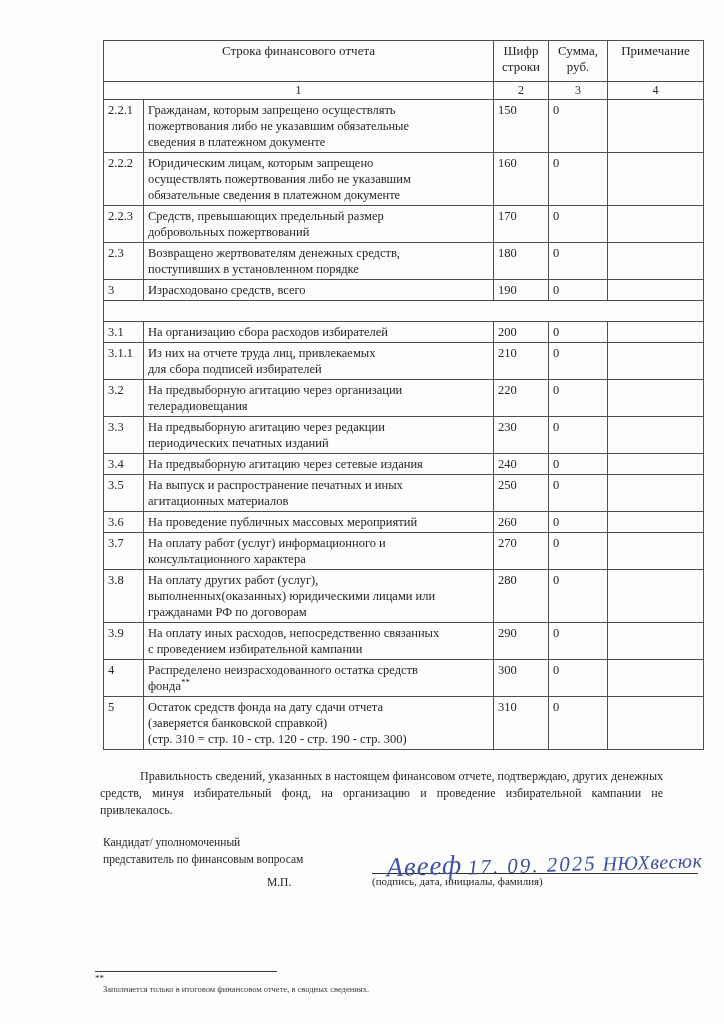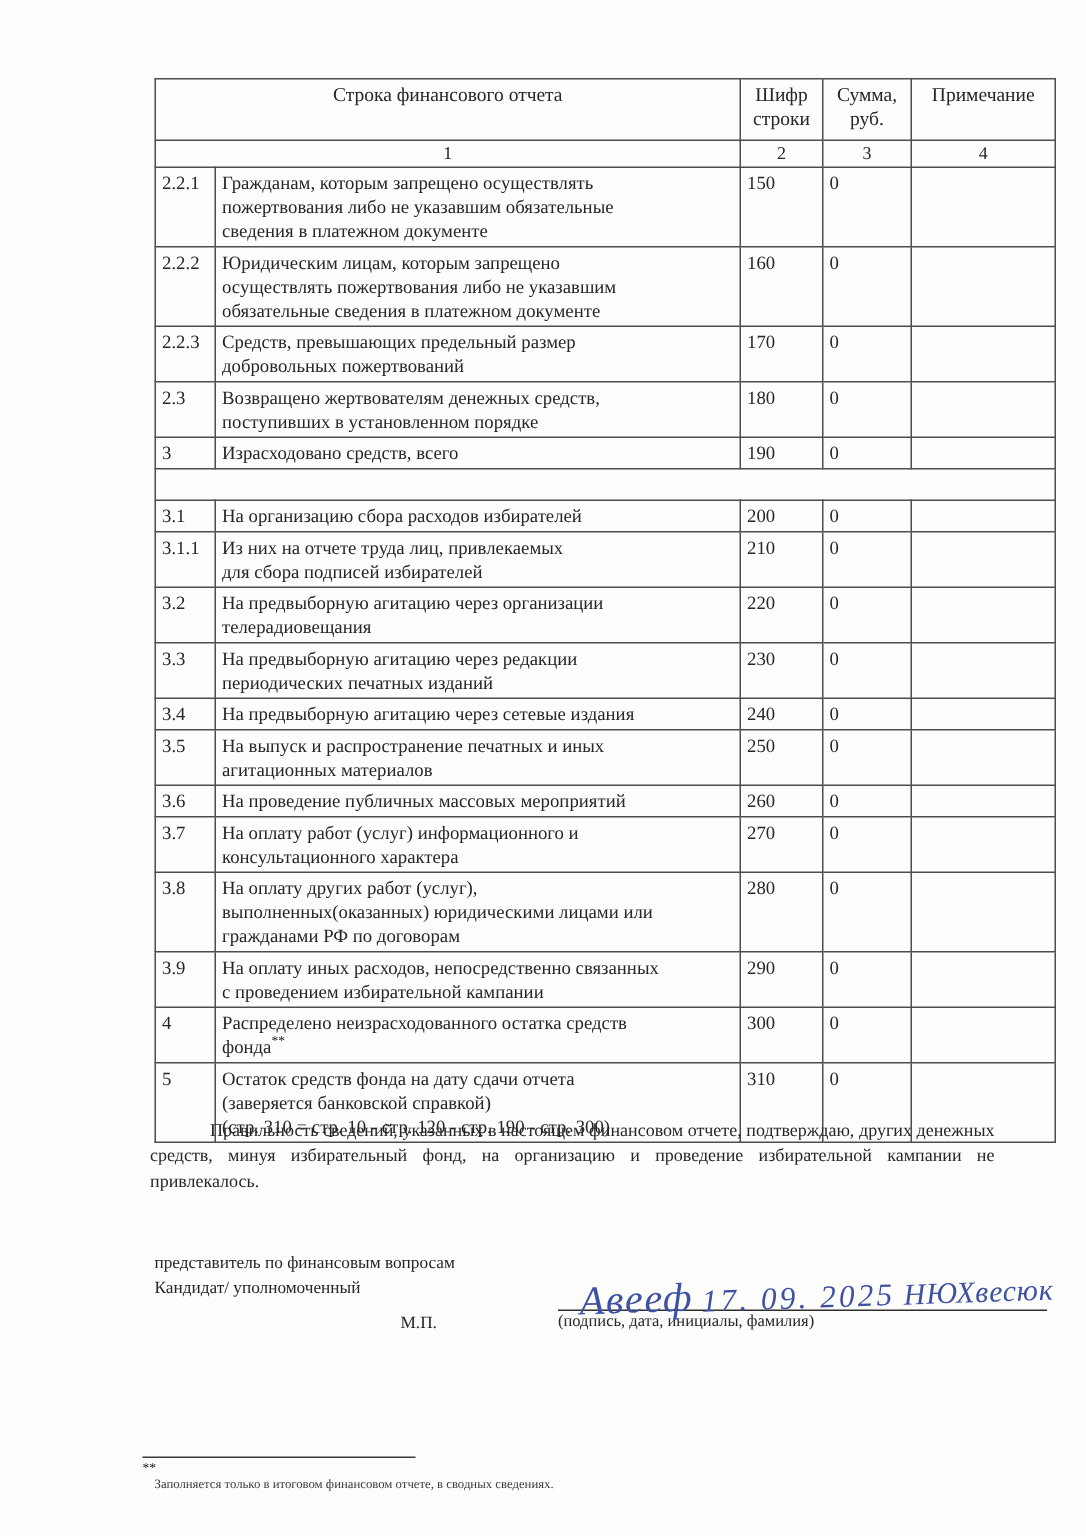--- a/index.html
+++ b/index.html
@@ -17,21 +17,20 @@
   }
 
   
   .table-wrap { position: absolute; left: 103px; top: 40px; }
   table.report {
     border-collapse: collapse;
     table-layout: fixed;
     width: 600px;
     font-size: 12.5px;
     line-height: 16px;
-    margin-top: 12px;
   }
   table.report td, table.report th {
     border: 1px solid #4d4d4d;
     padding: 2px 4px;
     vertical-align: top;
     font-weight: normal;
   }
   col.c-num  { width: 40px; }
   col.c-lab  { width: 350px; }
   col.c-code { width: 55px; }
@@ -43,21 +42,21 @@
   tr.nums td { text-align: center; padding: 0 4px 1px; font-size: 12px; }
 
   td.num   { text-align: left; padding-left: 3px; }
   td.label { white-space: pre-line; }
   td.code, td.sum { }
   td.spacer { height: 16px; border-top: 1px solid #4d4d4d; border-bottom: 1px solid #4d4d4d; }
   sup { font-size: 9px; line-height: 0; }
 
   
   .declaration {
-    position: absolute; left: 100px; top: 733px; width: 563px;
+    position: absolute; left: 100px; top: 756px; width: 563px;
     font-size: 12px; line-height: 17px;
     text-align: justify; text-indent: 40px;
   }
 
   
   .sig-role {
     position: absolute; left: 103px; top: 834px;
     font-size: 11.5px; line-height: 17px;
   }
   .sig-mp {
@@ -257,22 +256,22 @@
             <td class="sum">0</td>
             <td class="note"></td>
           </tr>
         </tbody>
     </table>
   </div>
 
   <p class="declaration">Правильность сведений, указанных в настоящем финансовом отчете, подтверждаю, других денежных средств, минуя избирательный фонд, на организацию и проведение избирательной кампании не привлекалось.</p>
 
   <div class="sig-role">
+    <div>Кандидат/ уполномоченный</div>
     <div>представитель по финансовым вопросам</div>
-    <div>Кандидат/ уполномоченный</div>
   </div>
 
   <div class="sig-mp">М.П.</div>
 
   <div class="sig-area">
     <div class="sig-script">
       <span class="script-sign">Авееф</span>
       <span class="script-date">17. 09. 2025</span>
       <span class="script-name">НЮХвесюк</span>
     </div>

